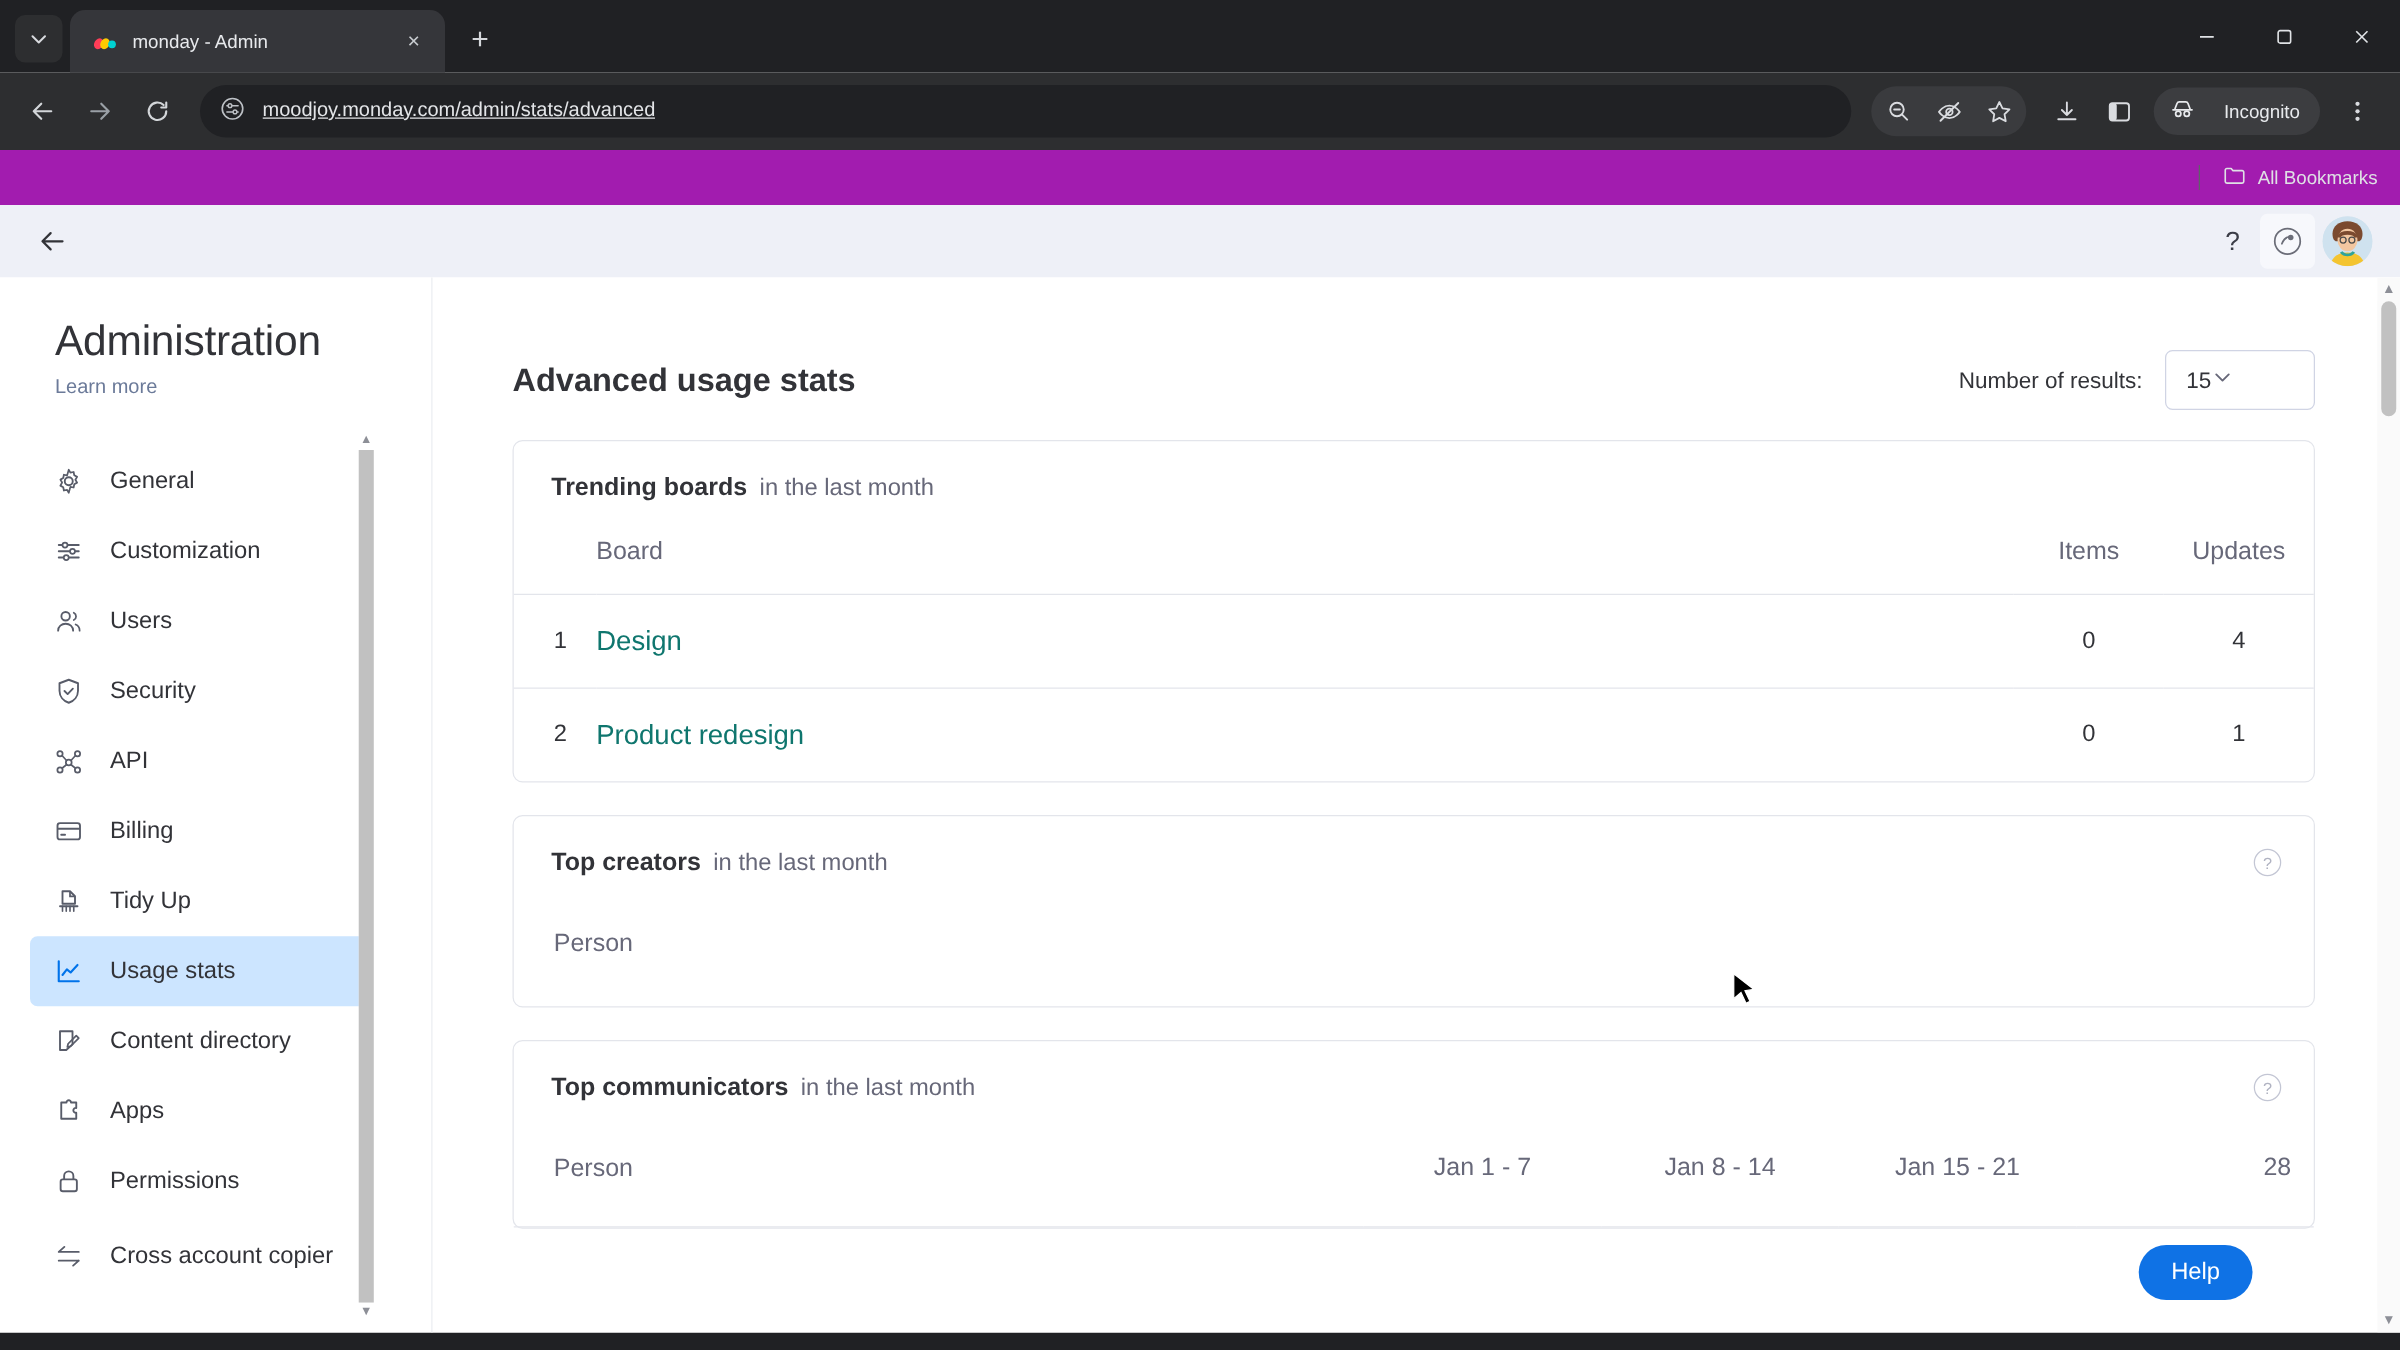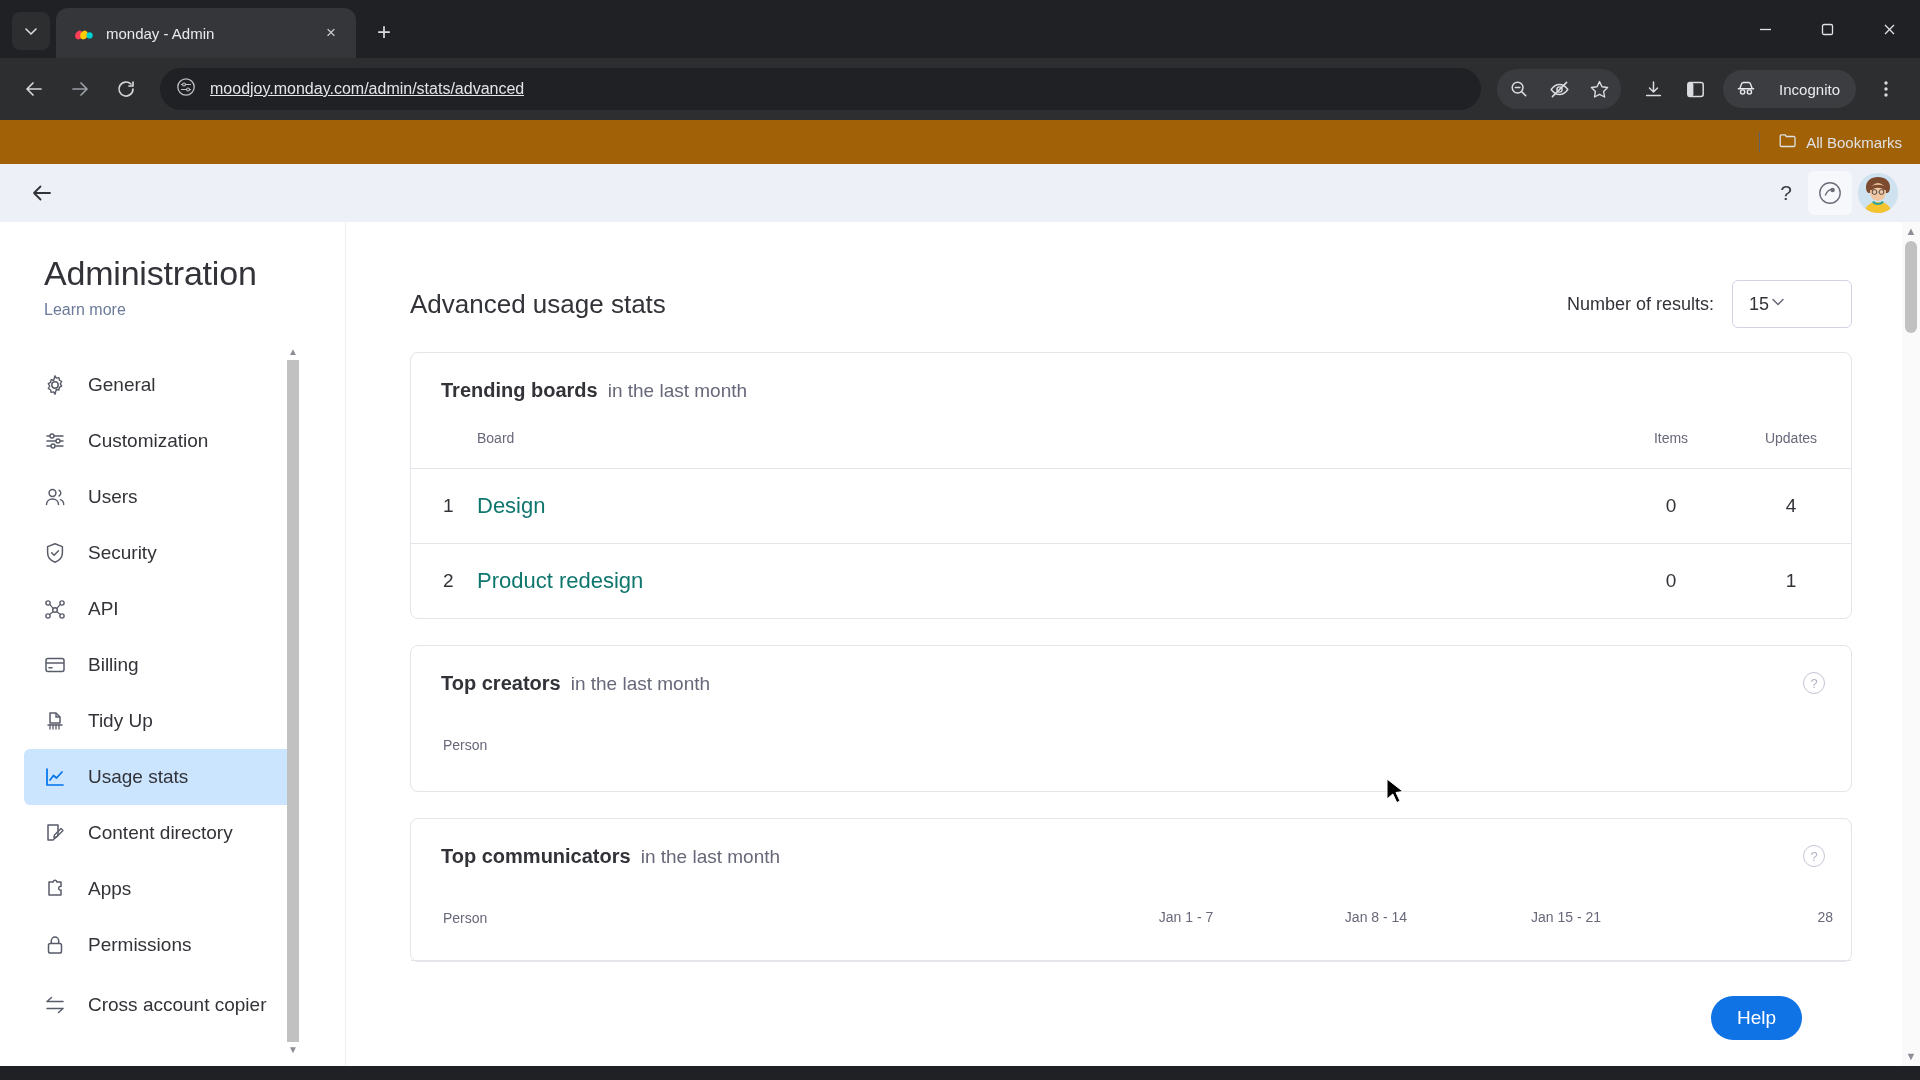--- a/index.html
+++ b/index.html
@@ -67,21 +67,21 @@
     align-items: center; justify-content: center; color: #dadce0;
   }
   .tb-group { display:flex; align-items:center; background:#3a3b3e; border-radius: 20px; padding: 0 2px; }
   .incognito-pill {
     display: flex; align-items: center; gap: 22px; height: 38px;
     background: #3c3d40; border-radius: 19px; padding: 0 16px 0 12px;
     color: #e8eaed; font-size: 15px; margin-left: 6px;
   }
 
   .bookmarkbar {
-    height: 44px; background: #a16207; display: flex; align-items: center;
+    height: 44px; background: #a21caf; display: flex; align-items: center;
     justify-content: flex-end; padding: 0 18px; gap: 10px; flex: none;
   }
   .bb-sep { width: 1px; height: 20px; background: #5f6368; margin-right: 8px; }
   .bb-item { display: flex; align-items: center; gap: 9px; color: #dfe1e5; font-size: 15px; }
 
   
   .page { flex: 1; background: #ffffff; display: flex; flex-direction: column; position: relative; min-height: 0; }
 
   .app-header {
     height: 58px; background: #eef0f7; display: flex; align-items: center;
@@ -137,21 +137,21 @@
   .tab-item {
     padding: 12px 22px 16px; font-size: 19px; color: #323338;
     border-bottom: 3px solid transparent; margin-bottom: -1px;
   }
   .tab-item.active { color: #323338; border-bottom-color: #0073ea; }
 
   .content-head {
     display: flex; align-items: center; justify-content: space-between;
     padding: 30px 8px 24px 12px;
   }
-  .content-title { font-size: 26px; color: #323338; font-weight: 400; }
+  .content-title { font-size: 26px; color: #323338; font-weight: 700; }
   .results-wrap { display: flex; align-items: center; gap: 18px; }
   .results-label { font-size: 18px; color: #323338; }
   .results-select {
     width: 120px; height: 48px; border: 1px solid #d0d4e4; border-radius: 6px;
     display: flex; align-items: center; justify-content: flex-start;
     padding: 0 16px; font-size: 18px; color: #323338; background: #fff;
   }
 
   .card {
     border: 1px solid #e3e5eb; border-radius: 8px; margin: 0 8px 26px 12px;
@@ -161,21 +161,21 @@
   .card-title { font-size: 20px; color: #323338; font-weight: 700; }
   .card-sub { font-size: 19px; color: #676879; font-weight: 400; }
   .card-help {
     position: absolute; right: 26px; top: 26px; width: 22px; height: 22px;
     border-radius: 50%; border: 1.5px solid #c3c6d4; color: #b0b3c2;
     font-size: 13px; display: flex; align-items: center; justify-content: center;
   }
 
   table.stats { width: 100%; border-collapse: collapse; }
   table.stats th {
-    font-size: 14px; color: #676879; font-weight: 400; text-align: left;
+    font-size: 20px; color: #676879; font-weight: 400; text-align: left;
     padding: 22px 0 22px 0; border-bottom: 1px solid #e3e5eb;
   }
   table.stats th.num, table.stats td.num { text-align: center; width: 120px; }
   table.stats th.rank, table.stats td.rank { width: 66px; padding-left: 32px; }
   table.stats th.first, table.stats td.first { padding-left: 32px; }
   table.stats td {
     font-size: 19px; color: #323338; padding: 24px 0; border-bottom: 1px solid #e3e5eb;
   }
   table.stats tr:last-child td { border-bottom: none; }
   td.rank { font-size: 15px; color: #9699a6; }

